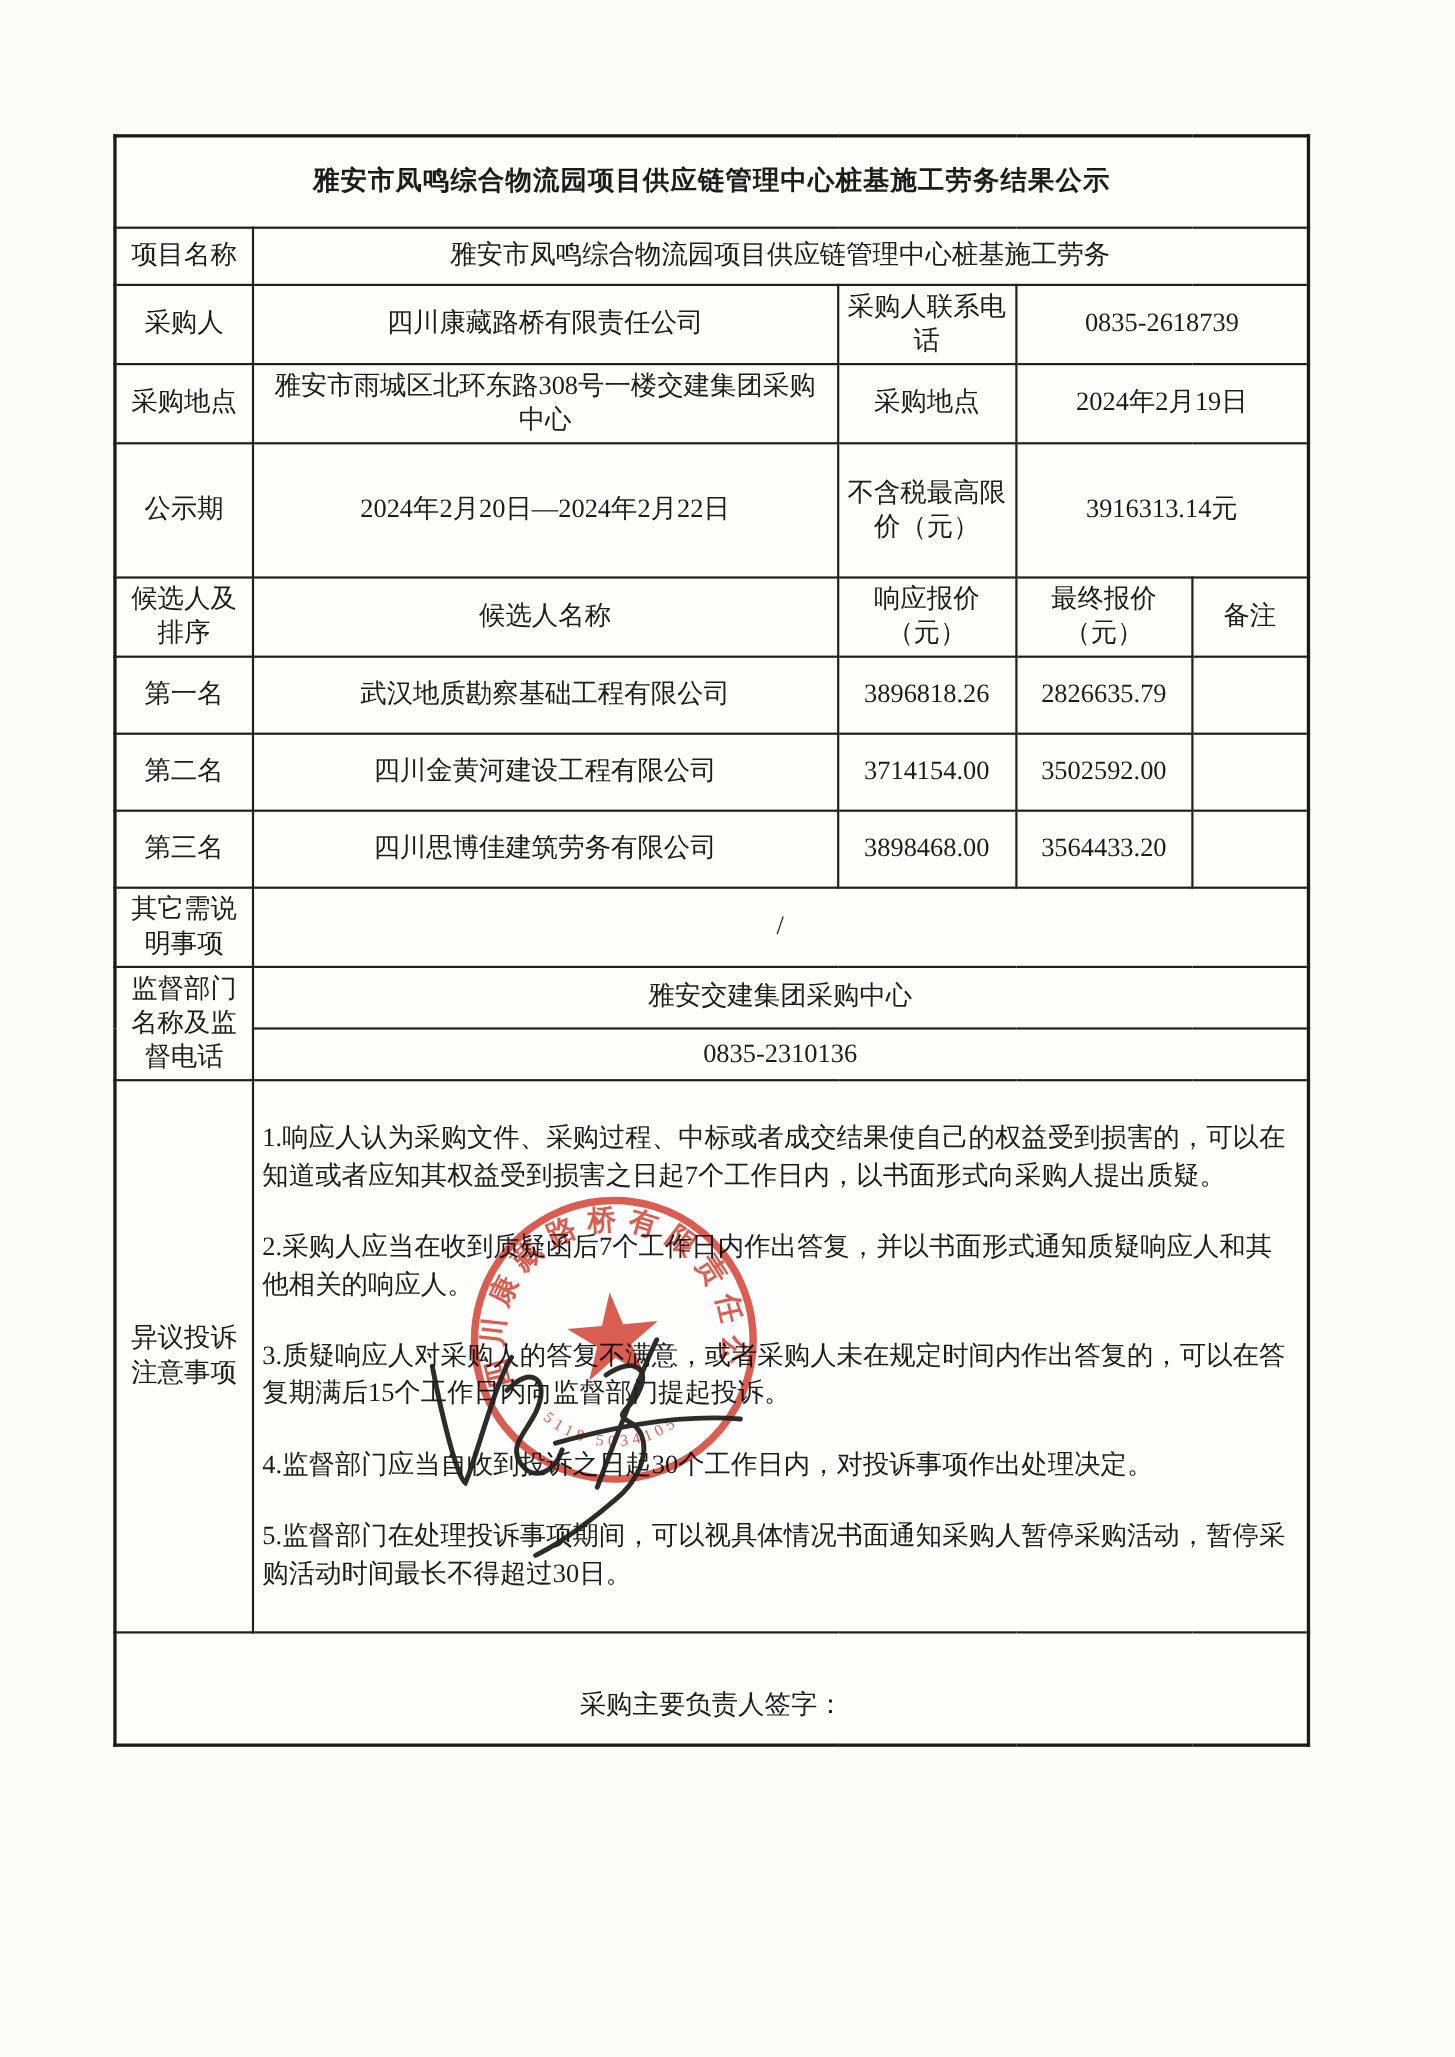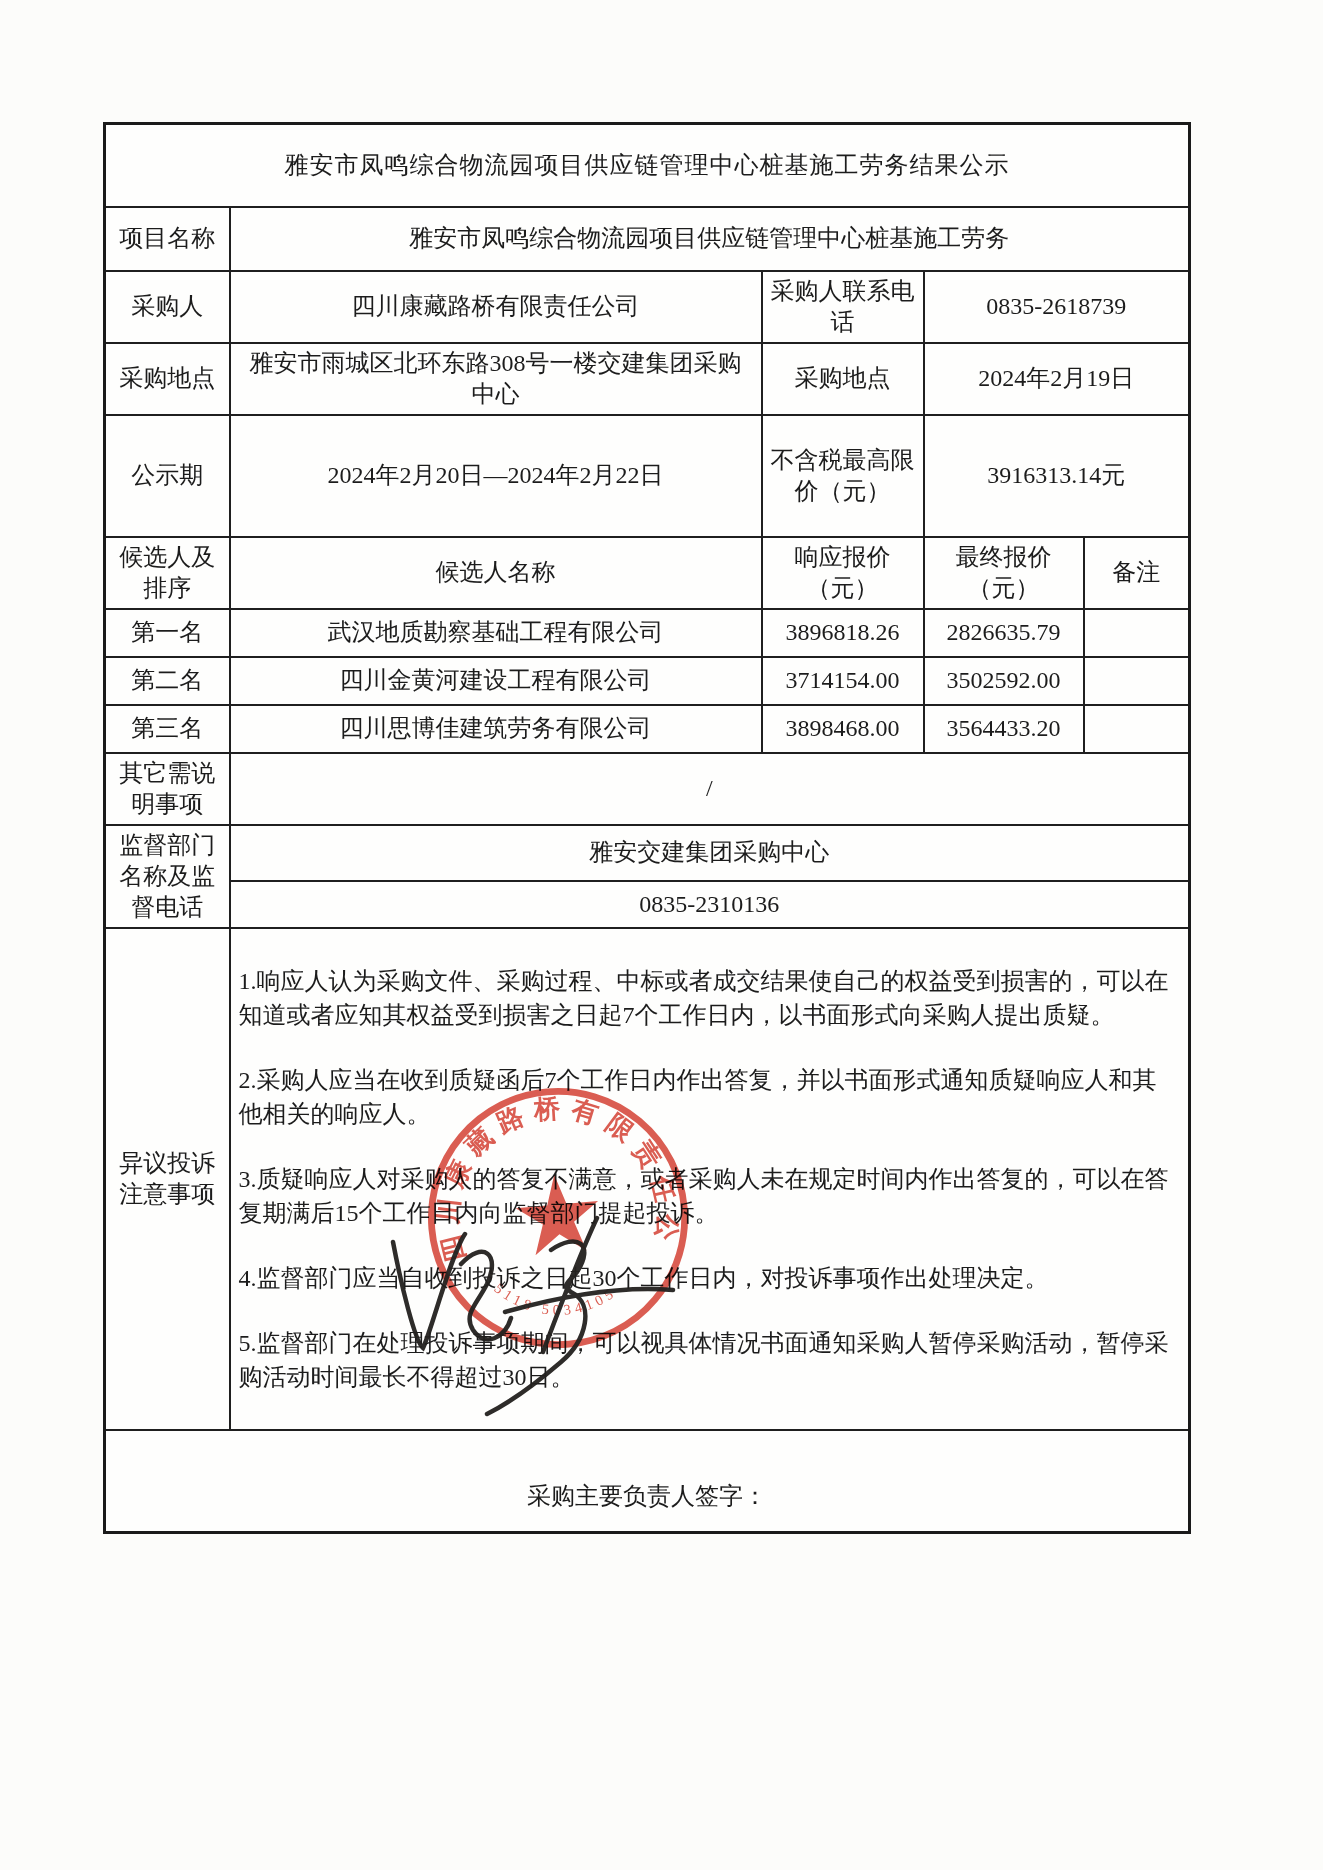--- a/index.html
+++ b/index.html
@@ -20,33 +20,33 @@
     border:2px solid #1f1f1f;
     font-size:24px;line-height:31px;
     text-align:center;vertical-align:middle;
     padding:4px 8px;
     white-space:pre-line;
     overflow:hidden;
   }
   table.doc{border:3px solid #1a1a1a;}
   .c0{width:125px}.c1{width:532px}.c2{width:162px}.c3{width:160px}.c4{width:106px}
   tr.r-title{height:83px}
-  tr.r-project{height:64px}
+  tr.r-project{height:52px}
   tr.r-purchaser{height:62px}
   tr.r-location{height:62px}
   tr.r-publicity{height:122px}
   tr.r-chead{height:64px}
-  tr.r-cand{height:48px}
+  tr.r-cand{height:70px}
   tr.r-other{height:62px}
   tr.r-sup1{height:50px}
   tr.r-sup2{height:36px}
   tr.r-objection{height:330px}
   tr.r-sign{height:103px}
   td.title-cell{
-    font-size:31px;font-weight:normal;letter-spacing:1px;
+    font-size:31px;font-weight:bold;letter-spacing:1px;
     text-align:center;padding:6px 4px;
   }
   td.lbl-wrap{text-align:left;padding-left:9px;padding-right:9px;}
   td.loc-val{text-align:left;padding:4px 24px 4px 9px;}
   td.obj-text{text-align:left;vertical-align:top;padding:14px 14px 10px 12px;margin-top:36px;}
   .clause{font-size:24px;line-height:34px;text-align:left;}
   td.sign-cell{text-align:left;vertical-align:middle;padding-left:14px;font-size:25px;}
   .sig-label{display:inline-block;}
   
   .stamp{

